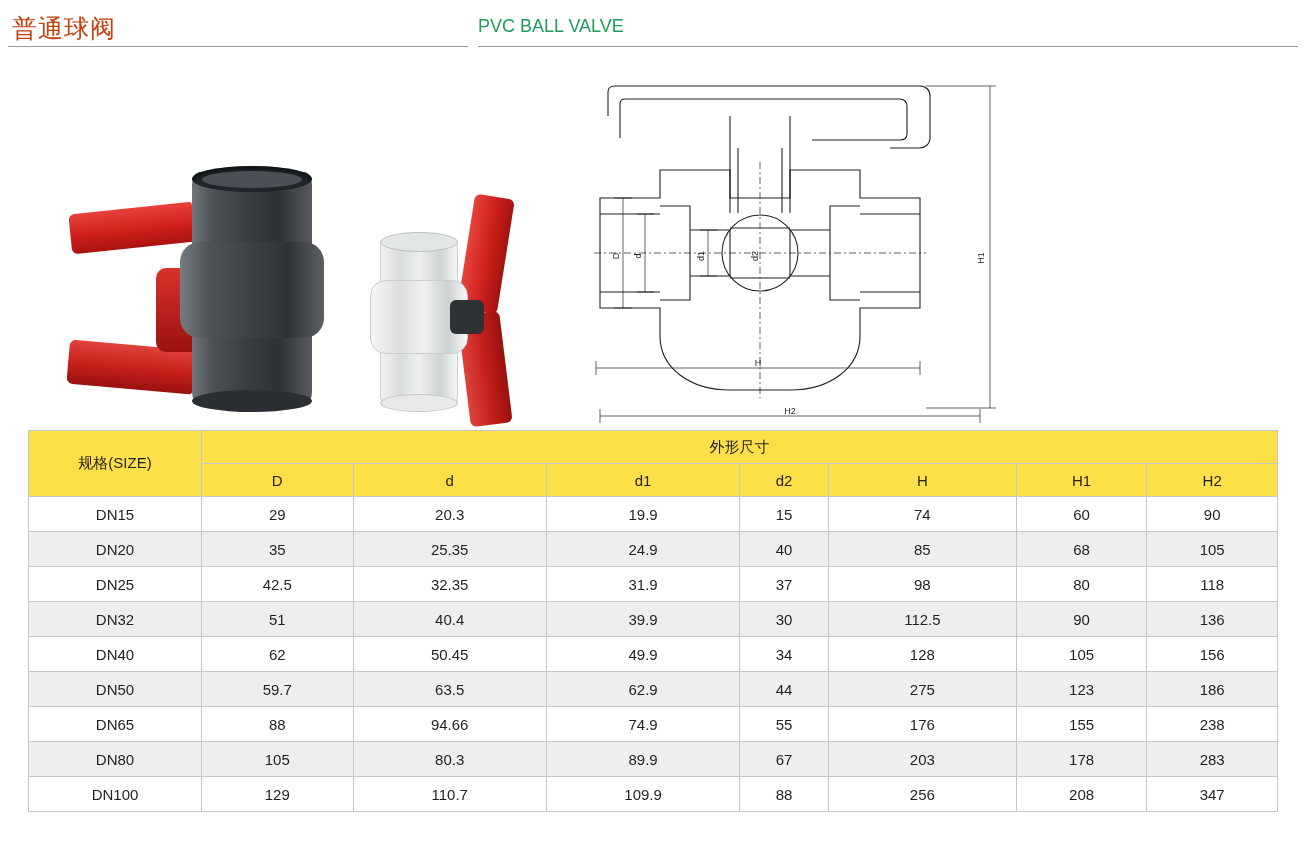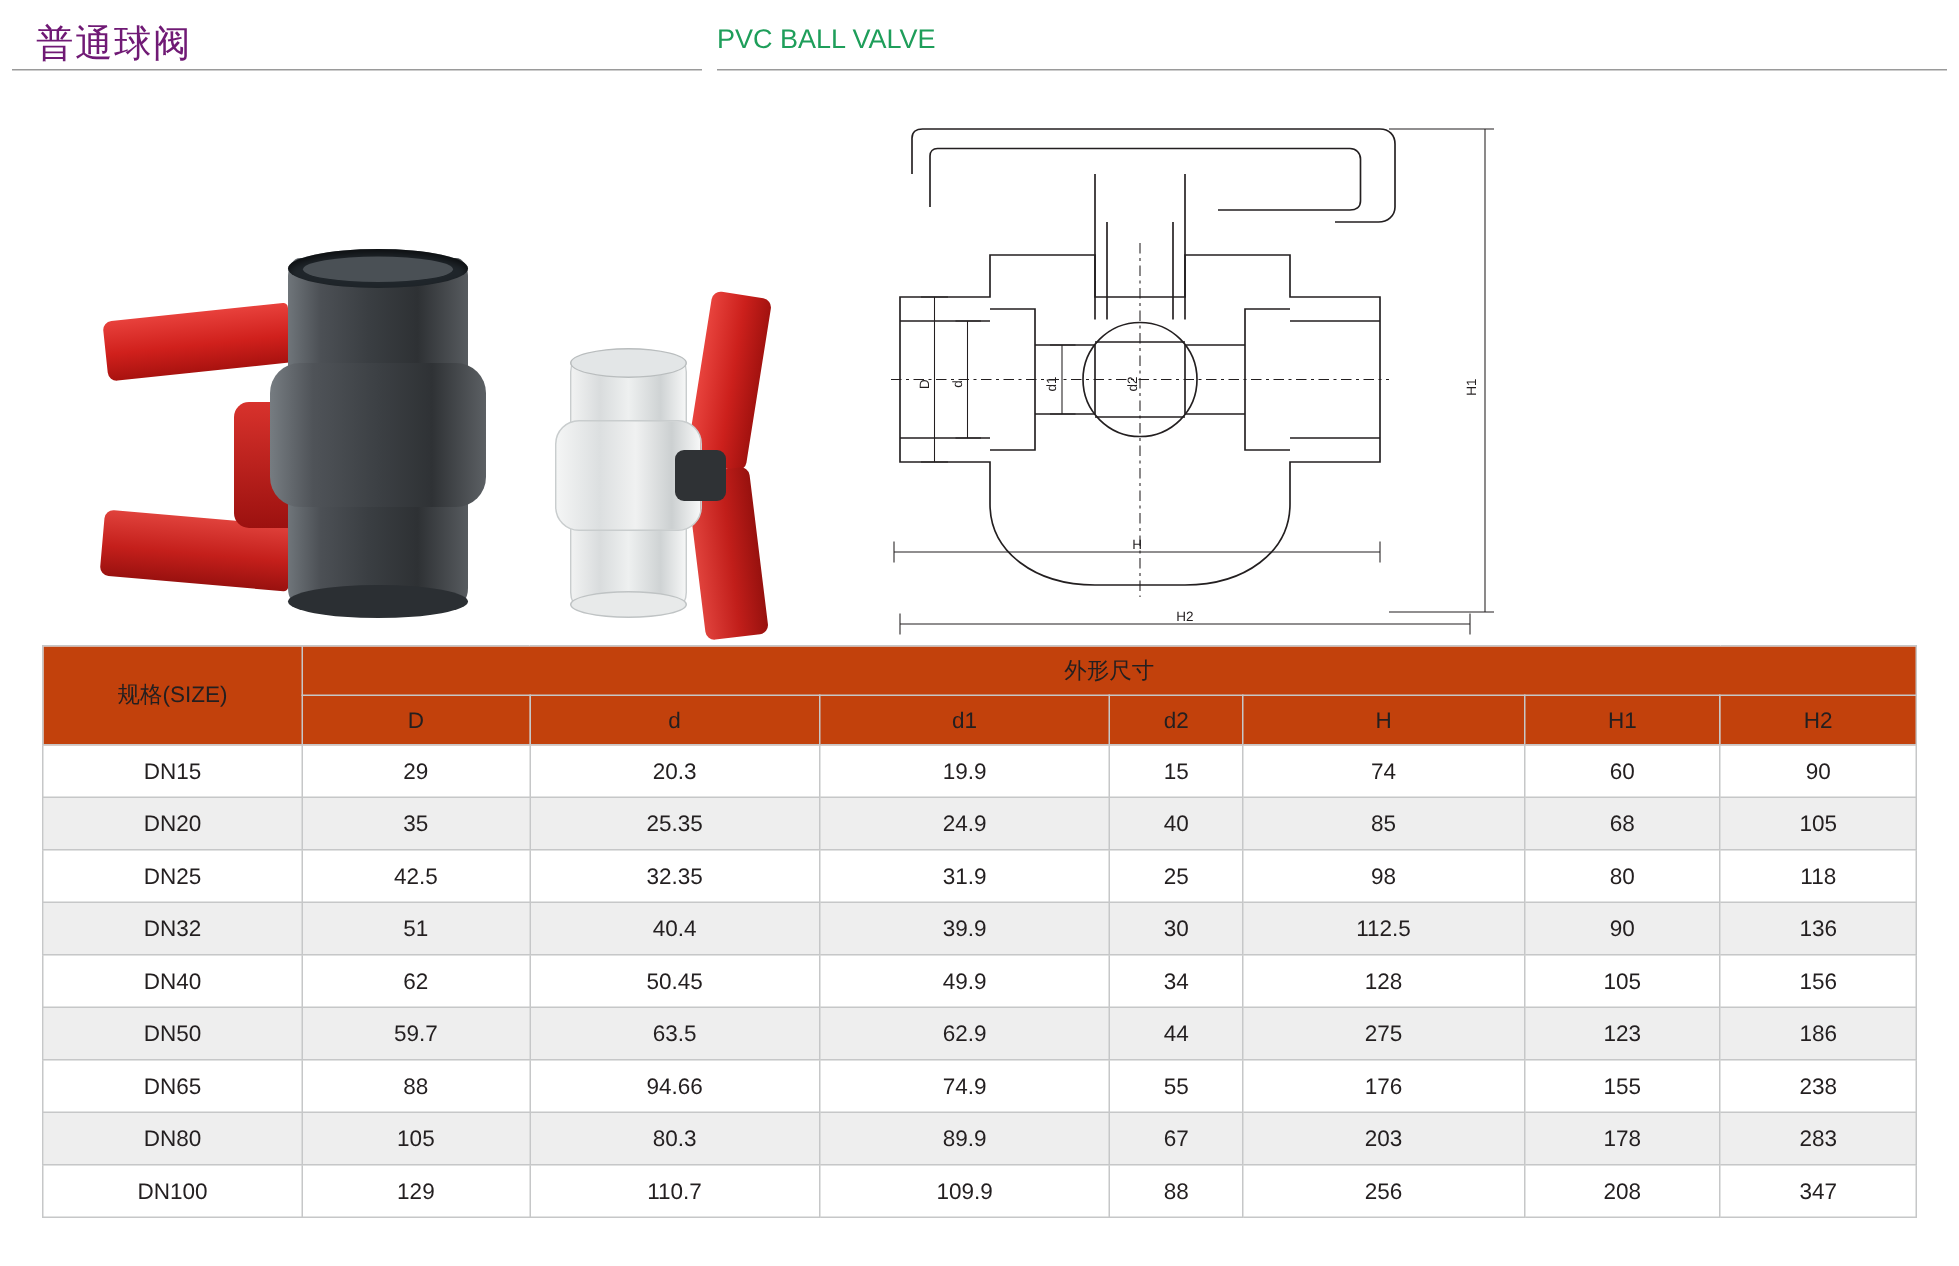--- a/index.html
+++ b/index.html
@@ -23,25 +23,25 @@
   
   .header {
     position: absolute;
     top: 8px;
     left: 8px;
     width: 1290px;
     height: 44px;
   }
   .title-cn {
     position: absolute;
-    left: 16px;
+    left: 4px;
     top: 4px;
     font-size: 25px;
     letter-spacing: 1px;
-    color: #701a75;
+    color: #c2410c;
     white-space: nowrap;
   }
   .rule-left {
     position: absolute;
     left: 0px;
     top: 38px;
     width: 460px;
     height: 1px;
     background: #9a9a9a;
   }
@@ -251,21 +251,21 @@
   }
   .spec-table th, .spec-table td {
     border: 1px solid #c6c7c8;
     text-align: center;
     color: #231f20;
     font-weight: normal;
     height: 32px;
     padding: 0;
   }
   .spec-table thead th {
-    background: #c2410c;
+    background: #fde047;
   }
   .spec-table .size-head {
     width: 172px;
   }
   .spec-table tbody tr:nth-child(even) td {
     background: #eeeeee;
   }
   .spec-table tbody tr:nth-child(odd) td {
     background: #ffffff;
   }
@@ -388,21 +388,21 @@
         <td>40</td>
         <td>85</td>
         <td>68</td>
         <td>105</td>
       </tr>
       <tr>
         <td>DN25</td>
         <td>42.5</td>
         <td>32.35</td>
         <td>31.9</td>
-        <td>25</td>
+        <td>37</td>
         <td>98</td>
         <td>80</td>
         <td>118</td>
       </tr>
       <tr>
         <td>DN32</td>
         <td>51</td>
         <td>40.4</td>
         <td>39.9</td>
         <td>30</td>

